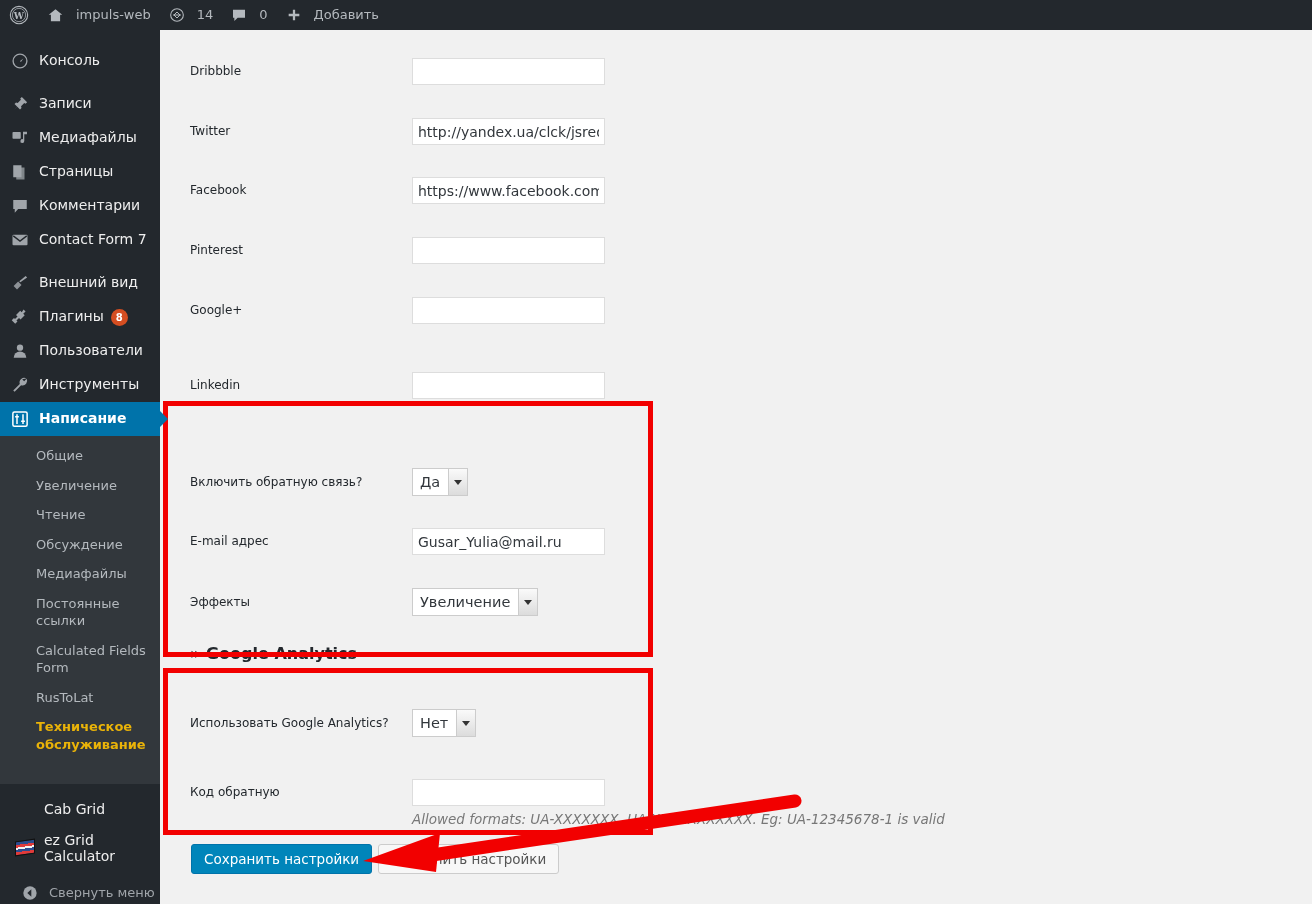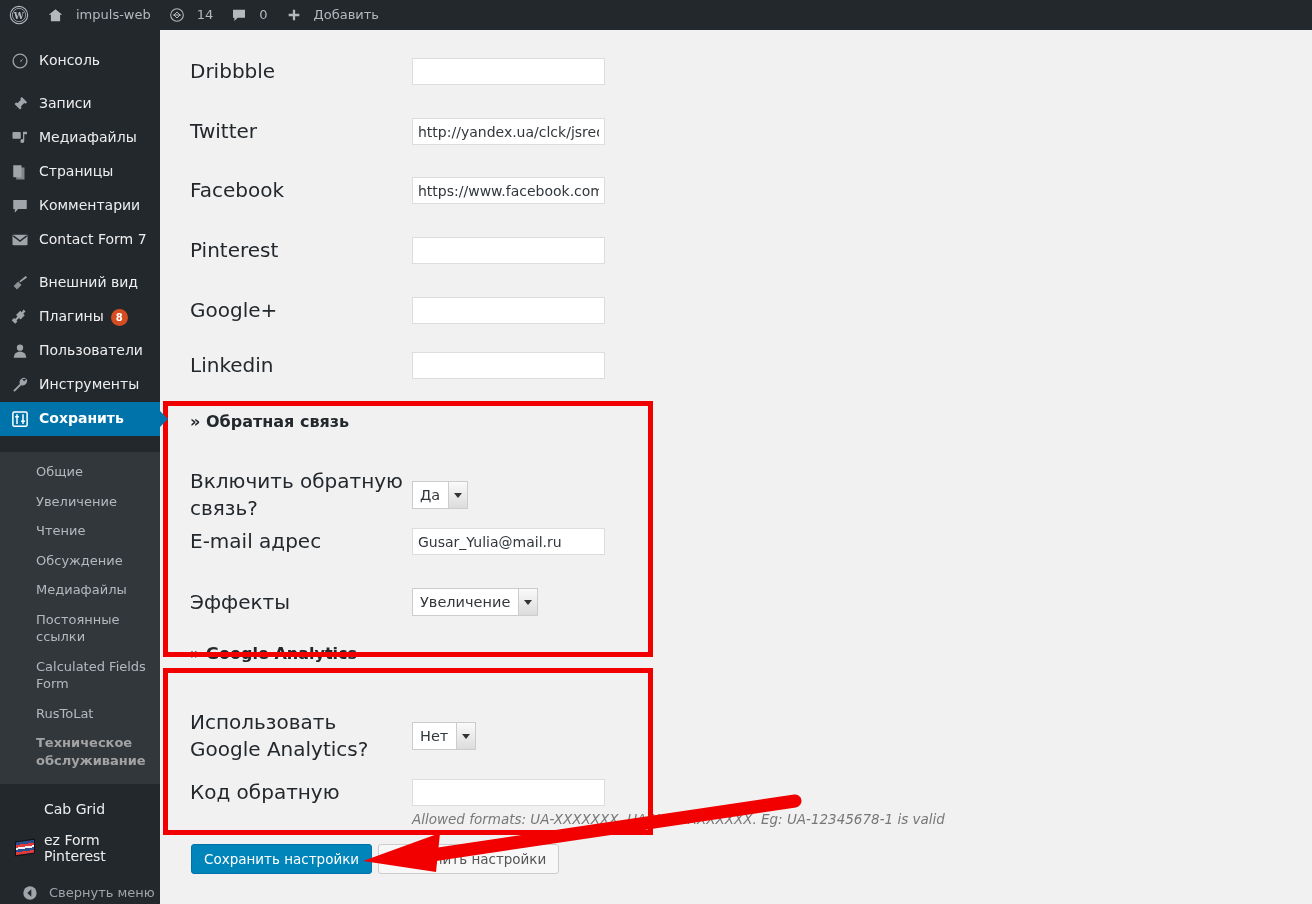--- a/index.html
+++ b/index.html
@@ -63,28 +63,28 @@
   .awaiting {
     display: inline-block;
     background: #d54e21; color: #fff;
     border-radius: 10px;
     font-size: 10px; font-weight: 600;
     min-width: 17px; height: 17px; line-height: 17px;
     text-align: center; padding: 0 5px;
     margin-left: 7px; vertical-align: middle;
   }
 
-  .submenu { background: #32373c; padding: 5px 0 8px; margin-top: 16px; }
+  .submenu { background: #32373c; padding: 5px 0 24px; }
   .submenu-item {
     display: block;
     padding: 6px 0 6px 36px;
     font-size: 13px; color: #b4b9be;
     line-height: 1.35;
   }
-  .submenu-item.current { color: #a3a3a3; font-weight: 700; }
+  .submenu-item.current { color: #eab308; font-weight: 700; }
 
   .menu-plug {
     display: flex; align-items: center;
     min-height: 34px; padding: 6px 0 6px 15px;
     color: #eee; font-size: 14px;
   }
   .menu-plug .mico {
     width: 20px; min-width: 20px; height: 20px;
     margin-right: 9px;
     display: flex; align-items: center; justify-content: center;
@@ -118,21 +118,21 @@
     background: #f1f1f1;
   }
 
   .form-row {
     position: absolute;
     left: 30px; width: 580px;
     display: flex; align-items: center;
   }
   .form-label {
     width: 222px;
-    font-size: 20px; color: #23282d;
+    font-size: 12px; color: #23282d;
     line-height: 1.35;
   }
   .txt {
     width: 193px; height: 27px;
     background: #fff;
     border: 1px solid #ddd;
     font-family: "DejaVu Sans", "Liberation Sans", sans-serif;
     font-size: 14px; color: #32373c;
     padding: 2px 5px;
     outline: none;
@@ -348,21 +348,21 @@
     <span class="mlabel">Инструменты</span>
   </div>
 
   <div class="menu-top current">
     <span class="mico">
       <svg width="18" height="18" viewBox="0 0 24 24">
         <rect x="2.5" y="2.5" width="19" height="19" rx="2" fill="none" stroke="currentColor" stroke-width="2"></rect>
         <path d="M8 5.5 v13 M5.5 9 h5 M16 5.5 v13 M13.5 15 h5" stroke="currentColor" stroke-width="2" fill="none"></path>
       </svg>
     </span>
-    <span class="mlabel">Сохранить</span>
+    <span class="mlabel">Написание</span>
   </div>
 
   <div class="submenu">
     <a class="submenu-item">Общие</a>
     <a class="submenu-item">Увеличение</a>
     <a class="submenu-item">Чтение</a>
     <a class="submenu-item">Обсуждение</a>
     <a class="submenu-item">Медиафайлы</a>
     <a class="submenu-item">Постоянные ссылки</a>
     <a class="submenu-item">Calculated Fields Form</a>
@@ -374,21 +374,21 @@
 
   <div class="menu-plug">
     <span class="mico"></span>
     <span class="mlabel">Cab Grid</span>
   </div>
 
   <div class="menu-plug">
     <span class="mico">
       <span class="ez-icon"></span>
     </span>
-    <span class="mlabel" style="max-width:105px">ez Form Pinterest</span>
+    <span class="mlabel" style="max-width:105px">ez Grid Calculator</span>
   </div>
 
   <div style="height:6px"></div>
 
   <div class="collapse">
     <span class="cico">
       <svg width="16" height="16" viewBox="0 0 24 24">
         <circle cx="12" cy="12" r="10" fill="#a0a5aa"></circle>
         <path d="M14 6.5 L8 12 l6 5.5 z" fill="#23282d"></path>
       </svg>
@@ -417,31 +417,25 @@
   <div class="form-row" style="top:207px">
     <div class="form-label">Pinterest</div>
     <input class="txt" type="text" value="" style="">
   </div>
 
   <div class="form-row" style="top:267px">
     <div class="form-label">Google+</div>
     <input class="txt" type="text" value="" style="">
   </div>
 
-  <div class="form-row" style="top:322px">
+  <div class="form-row" style="top:342px">
     <div class="form-label">Linkedin</div>
     <input class="txt" type="text" value="" style="">
   </div>
 
-  <div class="form-row" style="top:382px">
-    <div class="section-title">
-      <span class="chev">»</span>
-      <span>Обратная связь</span>
-    </div>
-  </div>
 
   <div class="form-row" style="top:438px">
     <div class="form-label">Включить обратную связь?</div>
     <div class="sel" style="min-width:50px">
       <span class="selval">Да</span>
       <span class="selarrow"></span>
     </div>
   </div>
 
   <div class="form-row" style="top:498px">

